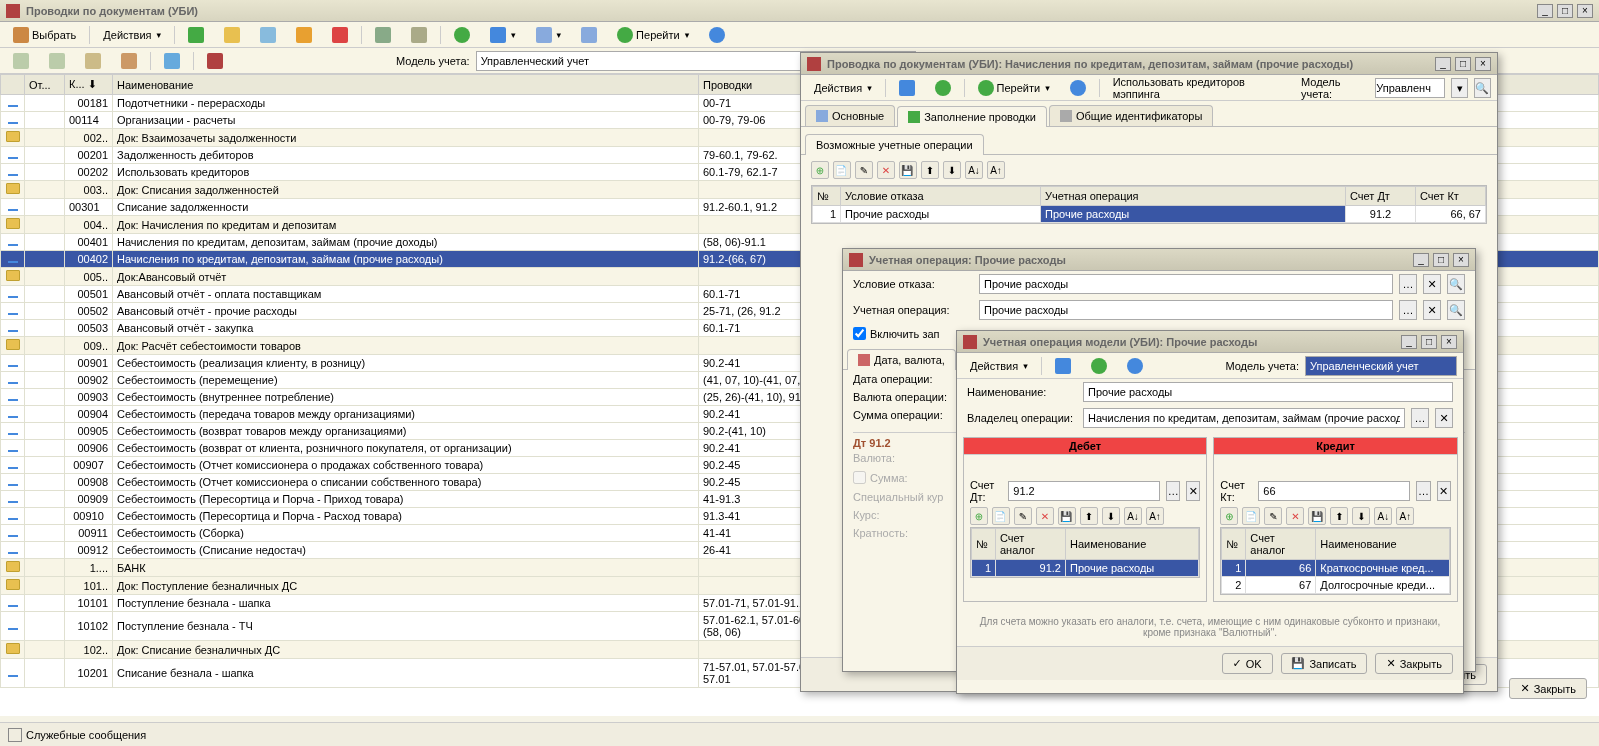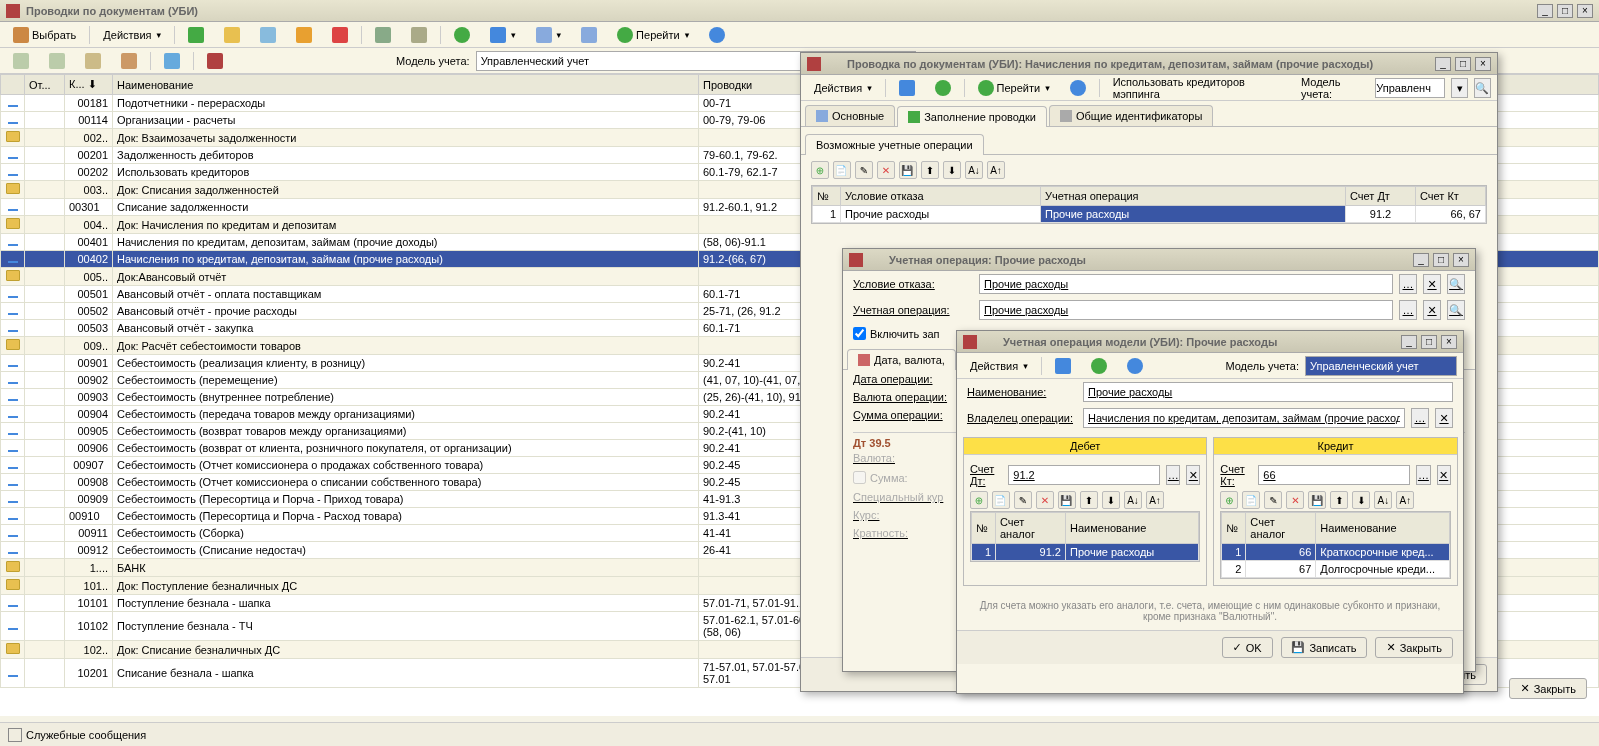--- a/index.html
+++ b/index.html
@@ -25,45 +25,45 @@
 .main-table { position: absolute; top: 74px; left: 0; right: 0; bottom: 30px; overflow: auto; background: #fff; }
 .grid { width: 100%; border-collapse: collapse; }
 .grid th { background: #eae8d8; border: 1px solid #ccc; padding: 3px 4px; text-align: left; font-weight: normal; position: sticky; top: 0; }
 .grid td { border: 1px solid #e0e0d0; padding: 2px 4px; height: 17px; }
 .folder-row td { background: #f8f5e6; }
 .folder-icon { display: inline-block; width: 14px; height: 11px; background: #e8c050; border: 1px solid #c0a030; border-radius: 1px; }
 .dash-icon { display: inline-block; width: 10px; height: 2px; background: #48d; margin: 0 2px; }
 .row-selected td { background: #3956a5 !important; color: #fff; }
 .footer-bar { position: absolute; bottom: 0; left: 0; right: 0; height: 24px; background: #f0ede0; border-top: 1px solid #ccc; display: flex; align-items: center; padding: 0 8px; }
 .window { position: absolute; background: #f8f5e8; border: 1px solid #888; box-shadow: 3px 3px 8px rgba(0,0,0,0.3); }
-.window .titlebar { background: linear-gradient(#dcd9c5,#cac7b3); gap: 20px; }
+.window .titlebar { background: linear-gradient(#dcd9c5,#cac7b3); }
 .tabs { display: flex; background: #f8f5e6; border-bottom: 1px solid #bbb; padding: 4px 4px 0 4px; gap: 2px; }
 .tab { padding: 4px 10px; border: 1px solid #bbb; border-bottom: none; background: #ede9d8; border-radius: 4px 4px 0 0; cursor: pointer; display: flex; align-items: center; gap: 4px; }
 .tab.active { background: #f8f5e8; position: relative; top: 1px; }
 .tab-icon { width: 12px; height: 12px; display: inline-block; }
 .inner-grid { margin: 4px 6px; border: 1px solid #bbb; background: #fff; }
 .inner-grid table { width: 100%; border-collapse: collapse; }
 .inner-grid th { background: #eae8d8; border: 1px solid #ccc; padding: 3px 4px; font-weight: normal; text-align: left; }
 .inner-grid td { border: 1px solid #ddd; padding: 2px 4px; }
 .inner-grid .row-sel td { background: #3956a5; color: #fff; }
 .mini-toolbar { display: flex; gap: 4px; padding: 4px; }
 .mini-btn { width: 18px; height: 18px; border: 1px solid #bbb; background: #f0ede0; cursor: pointer; display: flex; align-items: center; justify-content: center; font-size: 10px; border-radius: 2px; }
-.form-row { display: flex; align-items: center; padding: 3px 10px; gap: 6px; text-decoration: underline; }
+.form-row { display: flex; align-items: center; padding: 3px 10px; gap: 6px; }
 .form-label { width: 120px; }
 .form-input { flex: 1; height: 20px; border: 1px solid #aaa; padding: 0 4px; background: #fff; }
 .form-input.sel { background: #3956a5; color: #fff; }
 .btn-x { width: 18px; height: 20px; border: 1px solid #aaa; background: #eee; cursor: pointer; text-align: center; line-height: 18px; }
 .btn-q { width: 18px; height: 20px; border: 1px solid #aaa; background: #eee; cursor: pointer; text-align: center; line-height: 18px; }
 .bottom-actions { display: flex; justify-content: flex-end; padding: 6px 10px; gap: 8px; background: #f0ede0; border-top: 1px solid #ccc; }
 .action-btn { padding: 3px 10px; border: 1px solid #aaa; background: #f0ede0; cursor: pointer; border-radius: 3px; display: flex; align-items: center; gap: 4px; }
 .checkbox-cell { display: flex; align-items: center; gap: 4px; padding: 4px 10px; }
 .small-chk { width: 13px; height: 13px; }
 .hint-text { color: #888; text-align: center; padding: 8px; font-size: 10px; }
 .panel-box { border: 1px solid #bbb; margin: 6px; padding: 6px; background: #f8f5e8; }
-.panel-title { text-align: center; padding: 2px; background: #fde047; border-bottom: 1px solid #ccc; margin: -6px -6px 6px -6px; }
+.panel-title { text-align: center; padding: 2px; background: #ef4444; border-bottom: 1px solid #ccc; margin: -6px -6px 22px -6px; font-weight: bold; }
 .side-title { color: #a05030; font-weight: bold; padding: 4px 0; }
 </style>
 </head>
 <body>
 
 <div class="titlebar">
   <span class="titlebar-icon"></span>
   <span class="titlebar-text">Проводки по документам (УБИ)</span>
   <div class="win-controls">
     <span class="win-btn">_</span>
@@ -166,21 +166,21 @@
           <td style="text-align:center"><span class="dash-icon"></span></td>
           <td></td>
           <td style="text-align:right">00181</td>
           <td>Подотчетники - перерасходы</td>
           <td>00-71</td>
           <td></td>
         </tr>
         <tr>
           <td style="text-align:center"><span class="dash-icon"></span></td>
           <td></td>
-          <td style="text-align:right">00114</td>
+          <td style="text-align:left">00114</td>
           <td>Организации - расчеты</td>
           <td>00-79, 79-06</td>
           <td></td>
         </tr>
         <tr class="folder-row">
           <td style="text-align:center"><span class="folder-icon"></span></td>
           <td></td>
           <td style="text-align:right">002..</td>
           <td>Док: Взаимозачеты задолженности</td>
           <td></td>
@@ -350,21 +350,21 @@
           <td style="text-align:center"><span class="dash-icon"></span></td>
           <td></td>
           <td style="text-align:right">00909</td>
           <td>Себестоимость (Пересортица и Порча - Приход товара)</td>
           <td>41-91.3</td>
           <td></td>
         </tr>
         <tr>
           <td style="text-align:center"><span class="dash-icon"></span></td>
           <td></td>
-          <td style="text-align:left">00910</td>
+          <td style="text-align:center">00910</td>
           <td>Себестоимость (Пересортица и Порча - Расход товара)</td>
           <td>91.3-41</td>
           <td></td>
         </tr>
         <tr>
           <td style="text-align:center"><span class="dash-icon"></span></td>
           <td></td>
           <td style="text-align:right">00911</td>
           <td>Себестоимость (Сборка)</td>
           <td>41-41</td>
@@ -563,21 +563,21 @@
   <div class="form-row">
       <span class="form-label">Дата операции:</span>
     </div>
   <div class="form-row">
       <span class="form-label">Валюта операции:</span>
     </div>
   <div class="form-row">
       <span class="form-label">Сумма операции:</span>
     </div>
   <div style="border-top:1px solid #ccc;margin:8px 10px 0 10px;padding-top:4px">
-    <span class="side-title">Дт 39.5</span>
+    <span class="side-title">Дт 91.2</span>
   </div>
   <div class="form-row">
       <span class="form-label" style="color:#aaa">Валюта:</span>
     </div>
   <div class="checkbox-cell">
       <input type="checkbox" class="small-chk" disabled="" style="">
       <span style="color:#aaa">Сумма:</span>
     </div>
   <div class="form-row">
       <span class="form-label" style="color:#aaa">Специальный кур</span>

